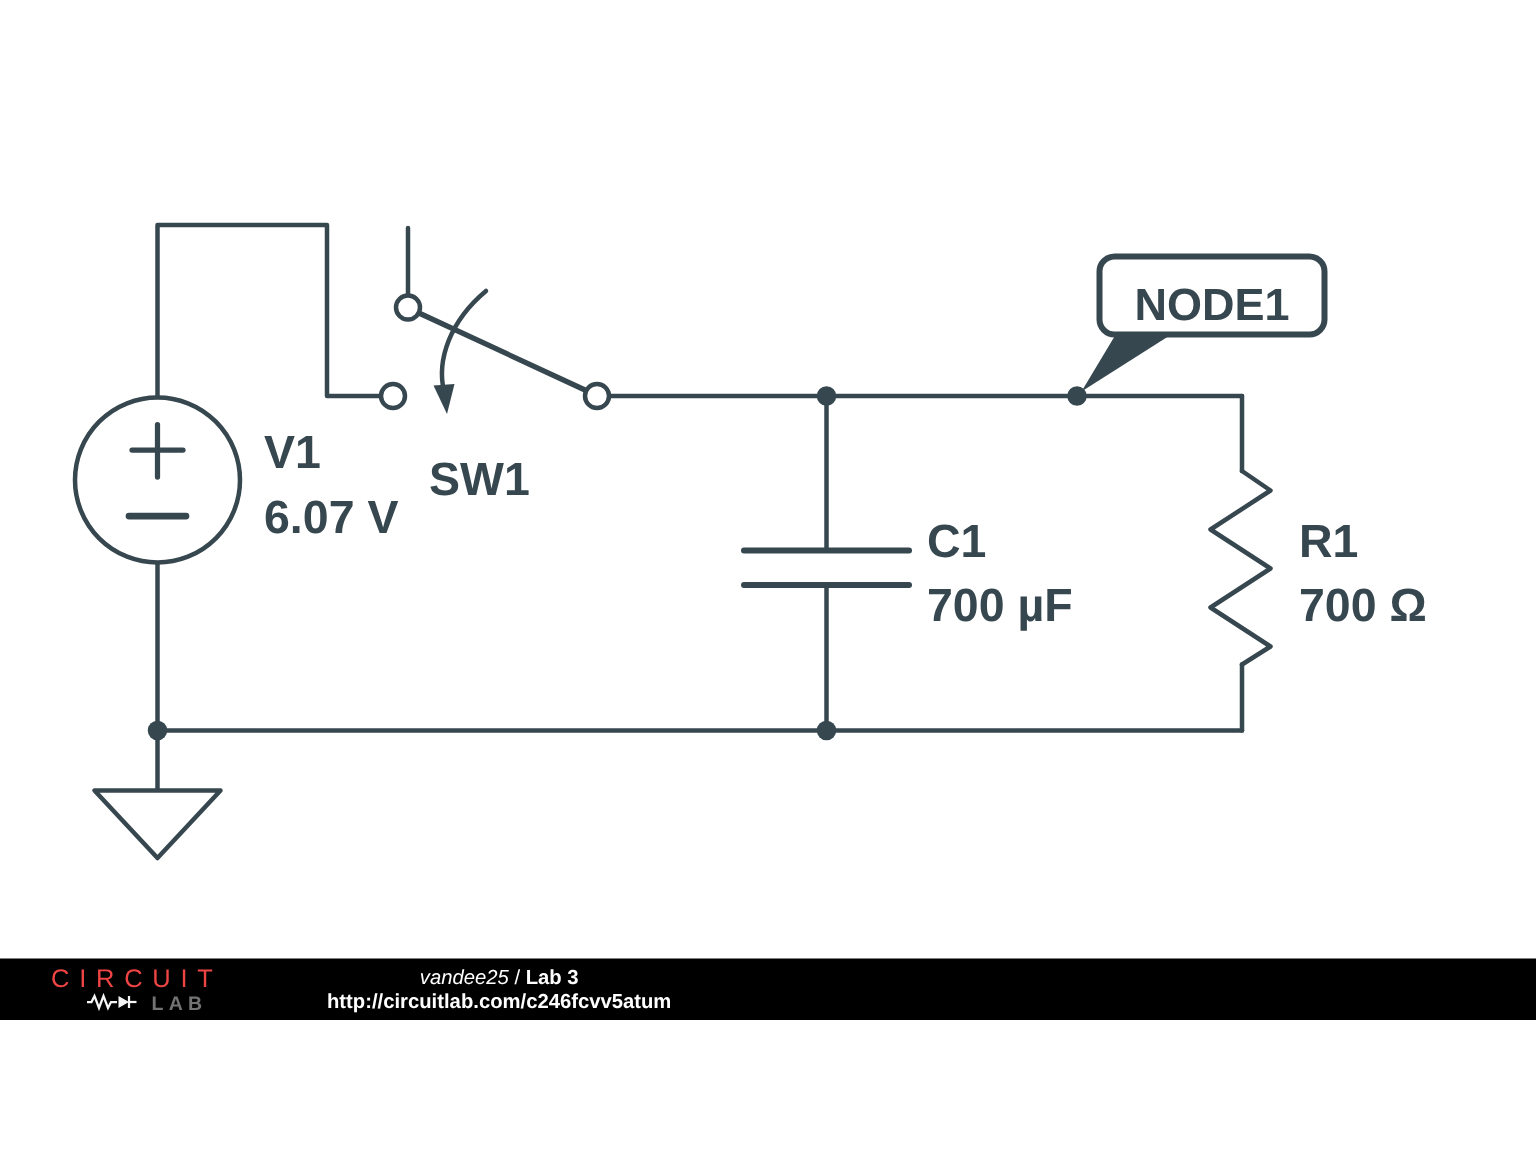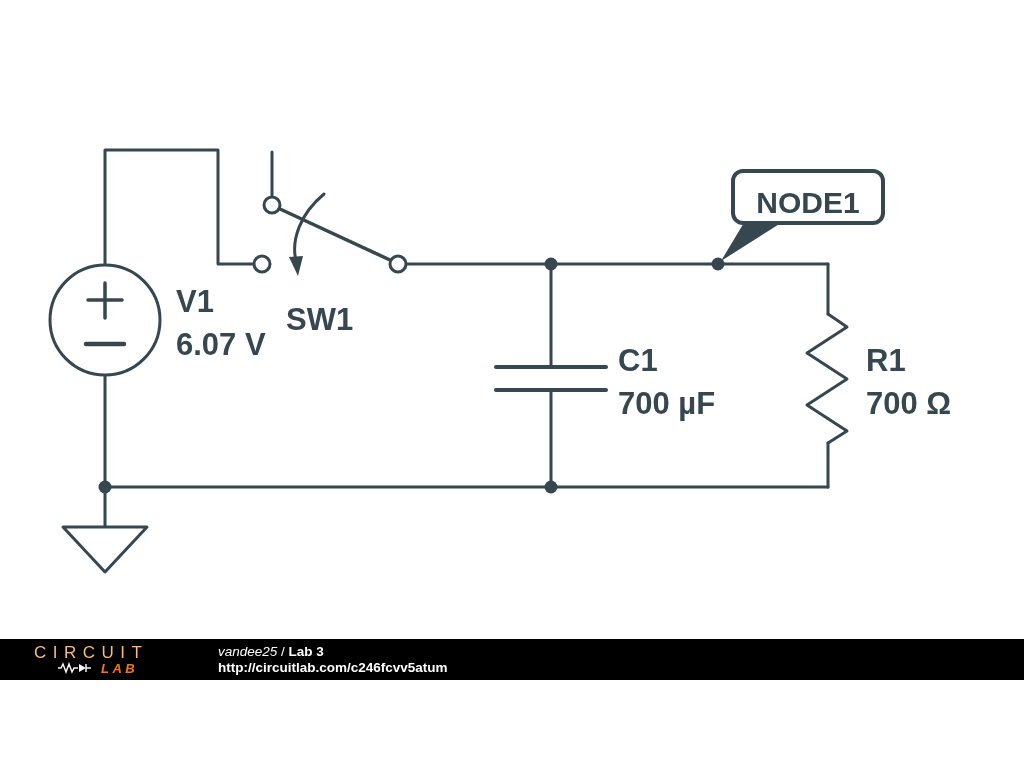--- a/index.html
+++ b/index.html
@@ -38,45 +38,45 @@
   }
   .logo {
     margin-left: 34px;
     width: 150px;
     flex: 0 0 auto;
   }
   .logo-top {
     font-size: 17px;
     letter-spacing: 6.5px;
     font-weight: 400;
-    color: #fdba74;
+    color: #ef4444;
     line-height: 1.05;
     white-space: nowrap;
   }
   .logo-bottom {
     display: flex;
     align-items: center;
     margin-left: 24px;
     line-height: 1;
   }
   .logo-bottom .lab-text {
     font-size: 13px;
     font-weight: 700;
     letter-spacing: 3.5px;
-    color: #f97316;
-    font-style: italic;
+    color: #737373;
   }
   .logo-bottom svg {
     margin-right: 3px;
   }
   .meta {
     margin-left: 34px;
     font-size: 13.5px;
     line-height: 1.18;
     white-space: nowrap;
+    text-align: center;
   }
   .meta .line1 { font-weight: 400; }
   .meta .author { font-style: italic; }
   .meta .title { font-weight: 700; }
   .meta .line2 { font-weight: 700; }
 </style>
 </head>
 <body>
 
 <div class="canvas">

